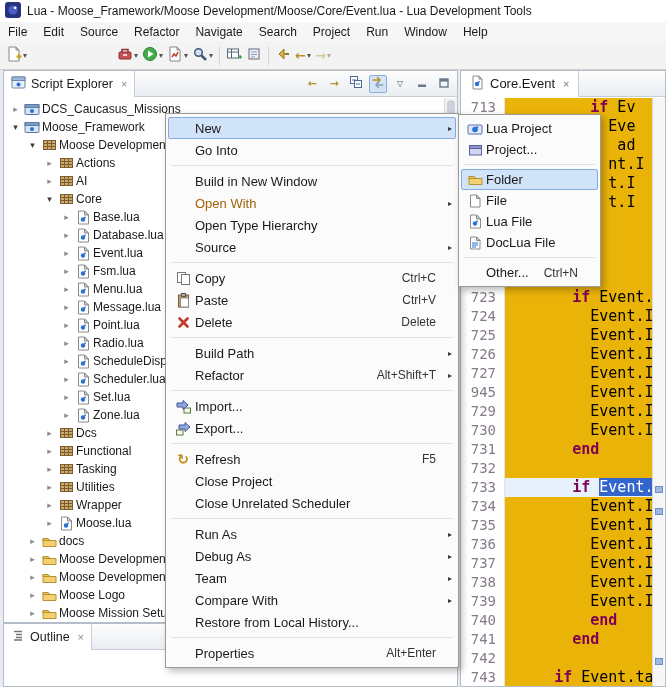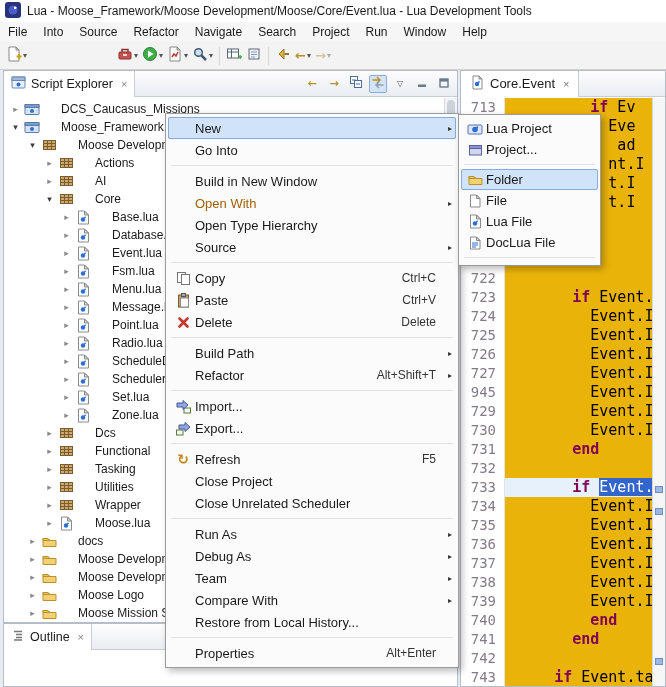--- a/index.html
+++ b/index.html
@@ -33,21 +33,21 @@
   .ptool.pressed { background:#d5e4f5; border:1px solid #89aedd; }
   .ptool .glyph { font-size:8px; color:#555; font-family:"DejaVu Sans",sans-serif; }
 
   
   .explorer { left:3px; top:70px; width:455px; height:553px; }
   .tree { position:absolute; top:27px; left:0; right:13px; bottom:0; overflow:hidden; padding-top:2px; background:#fff; }
   .trow { height:18px; display:flex; align-items:center; white-space:nowrap; }
   .texp { width:15px; text-align:center; font-size:9px; color:#8a8a8a; font-family:"DejaVu Sans",sans-serif; flex:none; }
   .texp.open { color:#3c3c3c; }
   .ticon { width:18px; display:flex; justify-content:center; flex:none; }
-  .tlabel { padding-left:20px; font-size:12px; }
+  .tlabel { padding-left:1px; font-size:12px; }
   .vsb { position:absolute; top:27px; right:0; width:13px; bottom:0; background:#f2f3f5; border-left:1px solid #dcdcdc; }
   .vsb .thumb { position:absolute; left:2px; right:2px; top:2px; height:160px; background:#ccd2da; border-radius:5px; }
 
   
   .outline { left:3px; top:623px; width:455px; height:64px; }
   .outline .content { position:absolute; top:27px; left:0; right:0; bottom:0; background:#fff; }
 
   
   .editor { left:460px; top:70px; width:206px; height:617px; }
   .etab { display:inline-flex; align-items:center; gap:6px; height:26px; padding:0 9px; background:#fff; border-right:1px solid #c8ccd4; font-size:13px; }
@@ -87,21 +87,21 @@
     <span><svg width="16" height="16">
           <rect width="16" height="16" rx="3" fill="#27337a"></rect>
           <circle cx="8" cy="8" r="4.5" fill="#4a5cc8"></circle>
           <circle cx="10.2" cy="5.8" r="1.4" fill="#fff"></circle>
         </svg></span>
     <span class="ttl">Lua - Moose_Framework/Moose Development/Moose/Core/Event.lua - Lua Development Tools</span>
   </div>
 
   <div class="menubar">
       <span>File</span>
-      <span>Into</span>
+      <span>Edit</span>
       <span>Source</span>
       <span>Refactor</span>
       <span>Navigate</span>
       <span>Search</span>
       <span>Project</span>
       <span>Run</span>
       <span>Window</span>
       <span>Help</span>
     </div>
 
@@ -943,15 +943,21 @@
             <path d="M1.5 1h6l3.5 3.5V13h-9.5z" fill="#fff" stroke="#8a8a8a"></path>
             <path d="M7.5 1L11 4.5H7.5z" fill="#d5d5d5" stroke="#8a8a8a"></path>
             <path d="M3 7h6M3 9h6M3 11h4" stroke="#2a6fd6"></path>
           </svg>
         </span>
         <span class="mlabel">DocLua File</span>
         <span class="msc"></span>
         <span class="marr off">▸</span>
       </div>
       <div class="msep"></div>
+      <div class="mrow">
+        <span class="mico"></span>
+        <span class="mlabel">Other...</span>
+        <span class="msc">Ctrl+N</span>
+        <span class="marr off">▸</span>
+      </div>
     </div>
 
 </div>
 
 </body></html>

